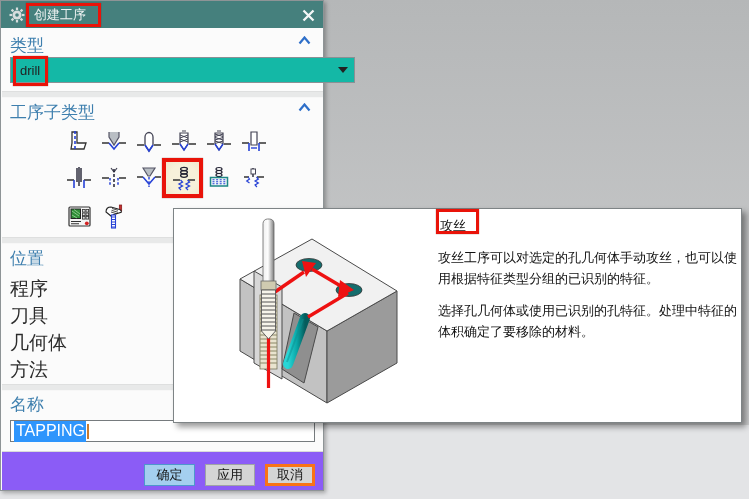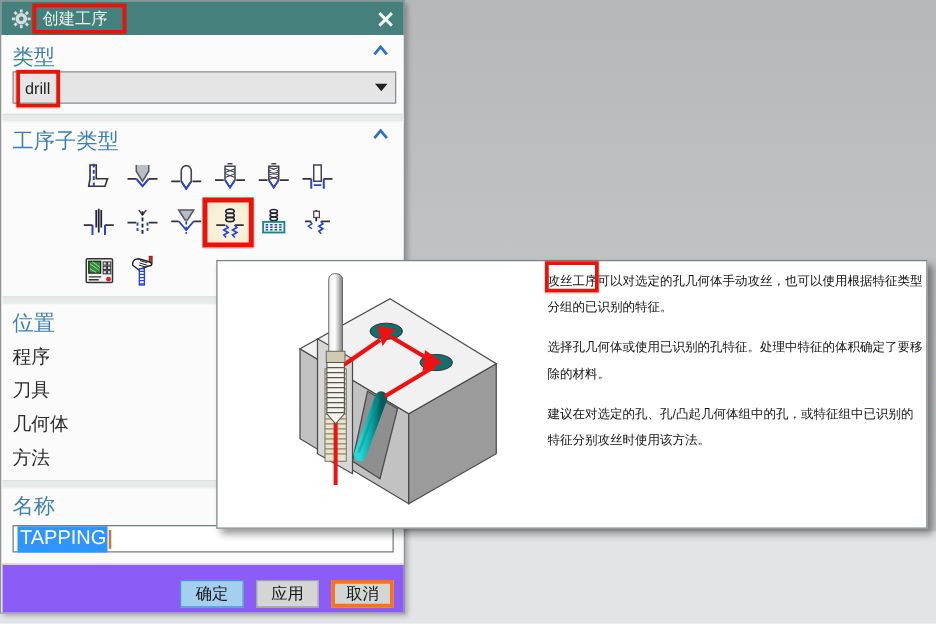--- a/index.html
+++ b/index.html
@@ -16,55 +16,55 @@
   .titlebar { position:absolute; left:0; top:0; width:100%; height:27px; background:#45807d;
               display:flex; align-items:center; }
   .titlebar .gear { margin-left:8px; }
   .titlebar .title { margin-left:9px; color:#eef2f2; font-size:13px; }
   .close-btn { position:absolute; right:6px; top:5px; width:18px; height:18px; display:flex;
                align-items:center; justify-content:center; cursor:default; }
 
   .sec-head { position:absolute; left:9px; color:#3e7fae; font-size:17px; }
   .chev { position:absolute; right:12px; }
 
-  .combo { position:absolute; left:9px; top:56px; width:307px; height:26px; background:#e5e5e5;
+  .combo { position:absolute; left:9px; top:56px; width:345px; height:26px; background:#14b8a6;
            border:1px solid #8a9094; display:flex; align-items:center; }
   .combo .val { margin-left:9px; font-size:13px; color:#222; }
   .combo .dd { position:absolute; right:6px; top:9px; width:0; height:0;
                border-left:5px solid transparent; border-right:5px solid transparent; border-top:6px solid #222; }
 
   .sep { position:absolute; left:1px; width:321px; height:7px; background:#e8e9e9;
          border-top:1px solid #dedfdf; border-bottom:1px solid #f7f7f7; }
 
   .grid-row { position:absolute; left:60px; display:flex; }
   .cell { width:35px; height:35px; display:flex; align-items:center; justify-content:center; }
   .cell.glow { background:radial-gradient(#f7f1da 55%, #efe7cc); }
 
-  .loc-row { position:absolute; left:9px; font-size:15px; color:#2b2b2b; }
+  .loc-row { position:absolute; left:9px; font-size:19px; color:#2b2b2b; }
 
   .name-input { position:absolute; left:9px; top:419px; width:305px; height:22px; background:#fff;
                 border:1px solid #767b7e; display:flex; align-items:center; padding-left:3px; }
   .name-input .seltext { background:#2e95fc; color:#fff; font-size:16px; padding:1px 1px 2px 2px;text-align:center; }
   .name-input .caret { width:2px; height:15px; background:#c87a2e; margin-left:1px; }
 
   .footer { position:absolute; left:1px; top:450px; width:321px; height:39px; background:#8b5cf6;
             border-top:1px solid #d9dada; }
   .btn { position:absolute; top:12px; height:22px; font-size:13px; color:#141414;
          display:flex; align-items:center; justify-content:center; }
   .btn.ok     { left:142px; width:51px; background:#a4cfef; border:1px solid #4e97cd; }
   .btn.apply  { left:203px; width:50px; background:#d4d5d5; border:1px solid #9fa3a5; }
   .btn.cancel { left:263px; width:50px; background:#d4d5d5; border:3px solid #f97316; }
 
   
   .tooltip { position:absolute; left:173px; top:208px; width:569px; height:215px; background:#fff;
              border:1px solid #7e8486; box-shadow:4px 4px 6px rgba(0,0,0,.4); z-index:5; }
   .tt-img { position:absolute; left:8px; top:2px; }
   .tt-text { position:absolute; left:264px; top:6px; width:302px; color:#111; }
   .tt-title { font-size:13px; margin:2px 0 12px 2px; }
-  .tt-text p { font-size:10px; line-height:21px; margin-bottom:11px; }
+  .tt-text p { font-size:13px; line-height:21px; margin-bottom:11px; }
 
   
   .ann { position:absolute; border:3px solid #e91309; box-shadow:0 0 1px rgba(90,0,0,.6); z-index:10; }
   .ann.a-title   { left:26px;  top:3px;   width:75px; height:24px; }
   .ann.a-drill   { left:13px;  top:56px;  width:35px; height:30px; }
   .ann.a-icon    { left:162px; top:158px; width:41px; height:40px; border-width:4px; }
   .ann.a-gongsi  { left:436px; top:209px; width:43px; height:25px; }
 
   svg { display:block; }
 </style>
@@ -313,23 +313,23 @@
 
       <line x1="86.5" y1="126" x2="86.5" y2="177" stroke="#ee1111" stroke-width="3.2"></line>
       <rect x="81" y="8" width="11" height="68" rx="4.5" fill="url(#shankG)" stroke="#666" stroke-width="0.8"></rect>
       <rect x="79" y="70" width="15" height="9" fill="#cfcab0" stroke="#666" stroke-width="0.8"></rect>
       <polygon points="79.5,79 93.5,79 93.5,120 86.5,128 79.5,120" fill="#f6f4ea" stroke="#555" stroke-width="0.9"></polygon>
       <g stroke="#555" stroke-width="1">
         <path d="M79.5 83 h14 M79.5 87 h14 M79.5 91 h14 M79.5 95 h14 M79.5 99 h14 M79.5 103 h14 M79.5 107 h14 M79.5 111 h14 M79.5 115 h14 M79.5 119 h14"></path>
       </g>
     </svg>
     <div class="tt-text">
+      <div class="tt-title">攻丝</div>
       <p>攻丝工序可以对选定的孔几何体手动攻丝，也可以使用根据特征类型分组的已识别的特征。</p>
       <p>选择孔几何体或使用已识别的孔特征。处理中特征的体积确定了要移除的材料。</p>
-      <p>建议在对选定的孔、孔/凸起几何体组中的孔，或特征组中已识别的特征分别攻丝时使用该方法。</p>
     </div>
   </div>
 
   <div class="ann a-title"></div>
   <div class="ann a-drill"></div>
   <div class="ann a-icon"></div>
   <div class="ann a-gongsi"></div>
 </div>
 
 </body></html>

